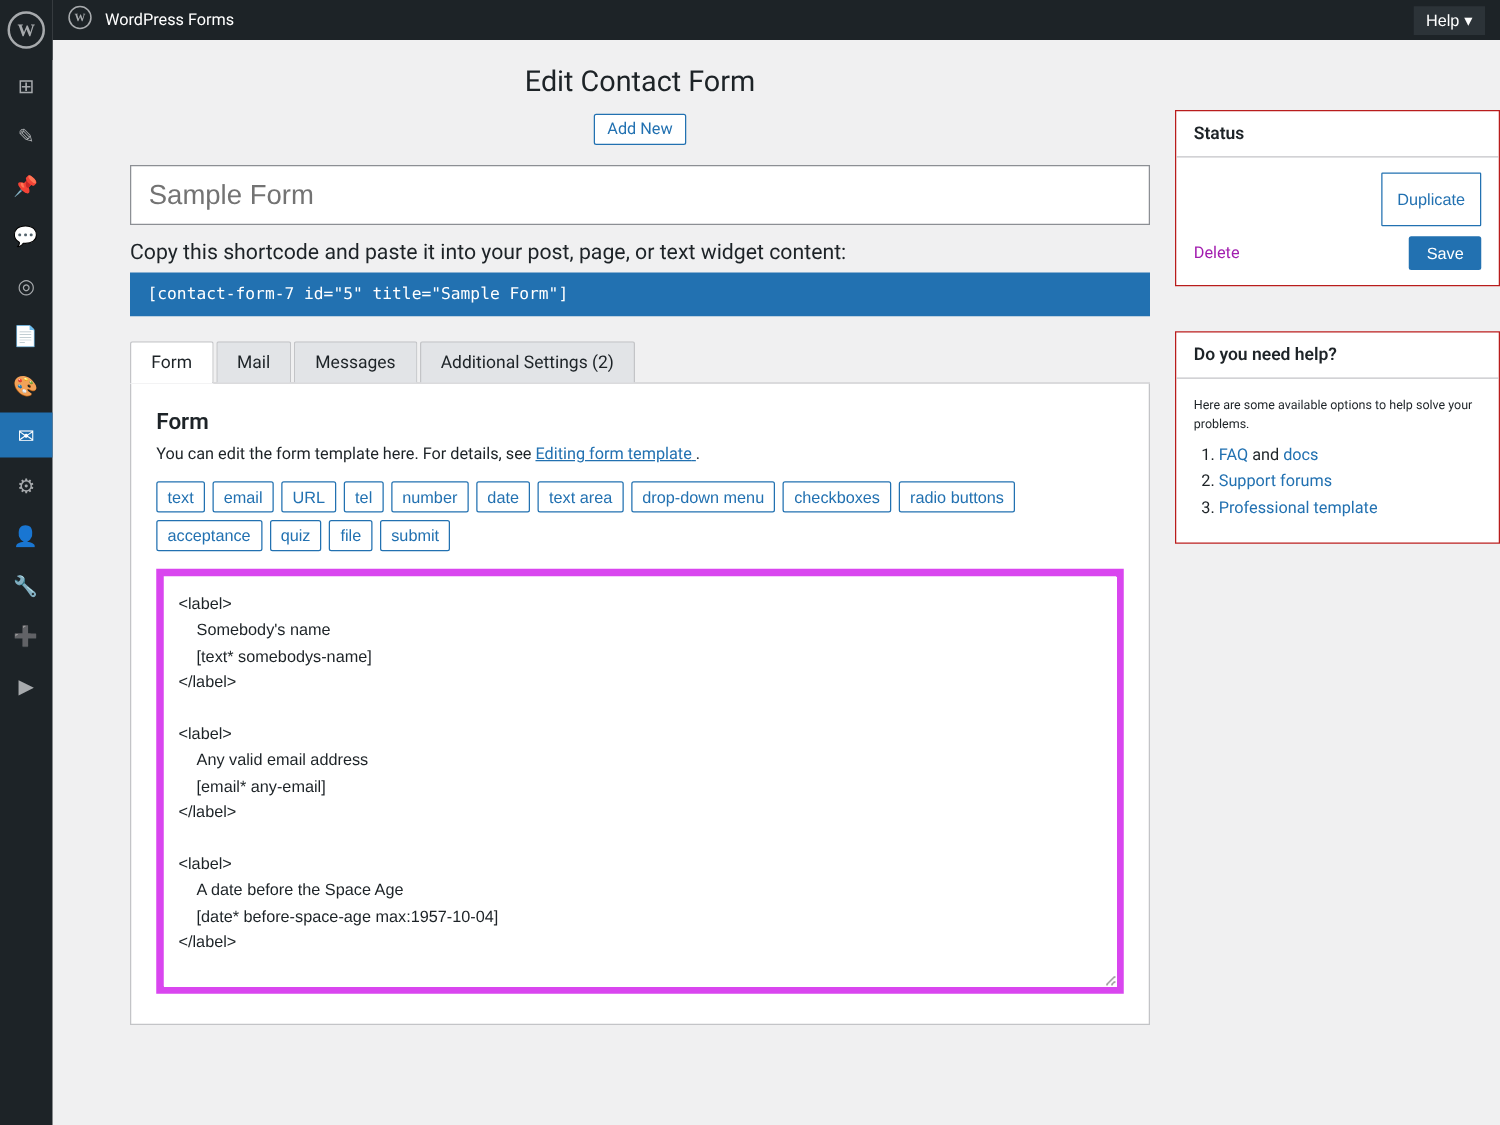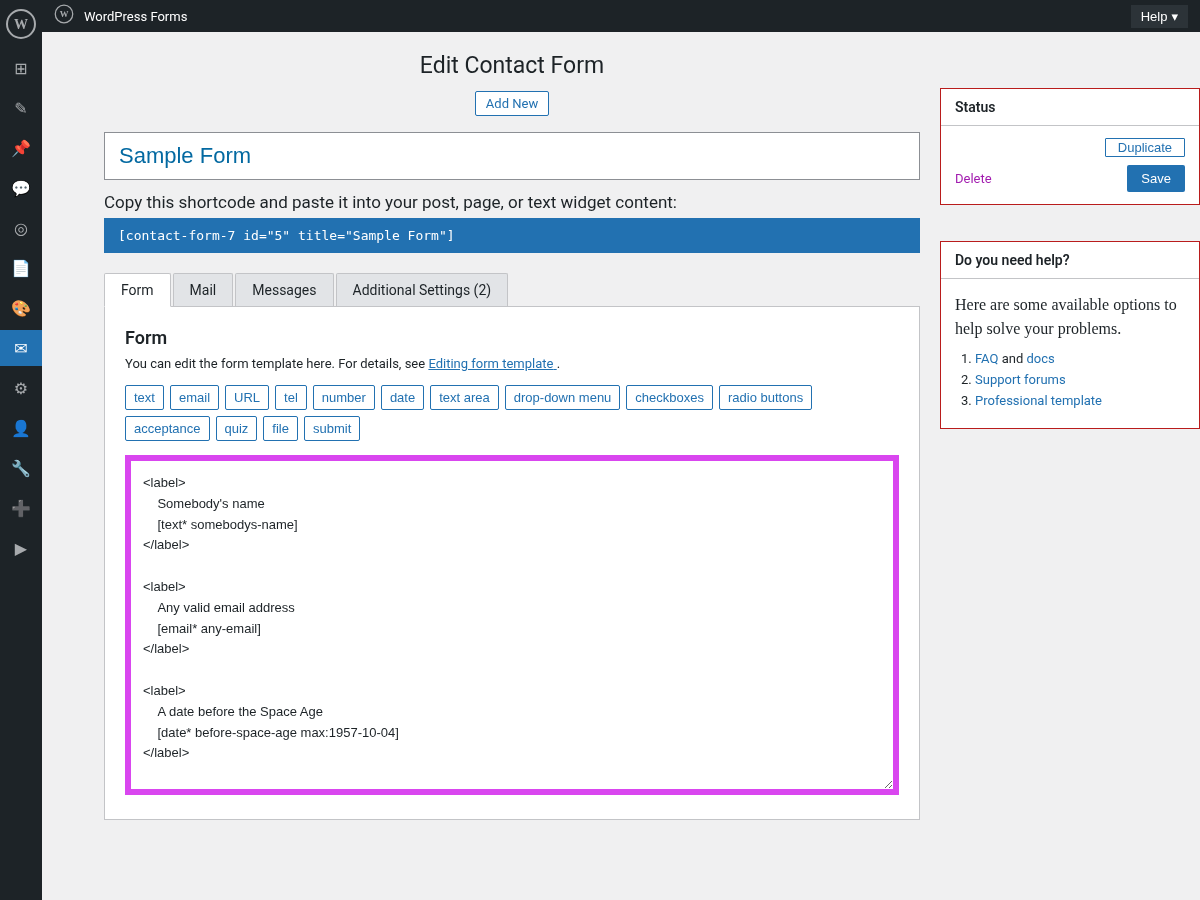--- a/index.html
+++ b/index.html
@@ -111,21 +111,21 @@
     }
 
     .form-name-input {
       width: 100%;
       padding: 10px 14px;
       font-size: 22px;
       border: 1px solid #8c8f94;
       background: #fff;
       margin-bottom: 12px;
       outline: none;
-      color: #0369a1;
+      color: #737373;
     }
 
     .shortcode-label {
       font-size: 17px;
       color: #1d2327;
       margin-bottom: 6px;
     }
     .shortcode-box {
       background: #2271b1;
       color: #fff;
@@ -247,45 +247,44 @@
     .delete-link {
       color: #a21caf;
       font-size: 13px;
       cursor: pointer;
       text-decoration: none;
     }
     .duplicate-btn {
       border: 1px solid #2271b1;
       color: #2271b1;
       background: #fff;
-      padding: 1px 12px;
+      padding: 13px 12px;
       font-size: 13px;
       cursor: pointer;
       border-radius: 1px;
       text-align: center;
     }
     .save-btn {
       background: #2271b1;
       color: #fff;
       border: none;
       padding: 6px 14px;
       font-size: 13px;
       cursor: pointer;
       border-radius: 2px;
     }
 
     .help-widget .widget-body {
       padding: 14px;
     }
     .help-desc {
-      font-size: 16px;
+      font-size: 10px;
       color: #1d2327;
       margin-bottom: 10px;
       line-height: 1.5;
-      font-family: Liberation Serif, serif;
     }
     .help-list {
       font-size: 13px;
       color: #1d2327;
       padding-left: 20px;
     }
     .help-list li {
       margin-bottom: 6px;
     }
     .help-list a {

